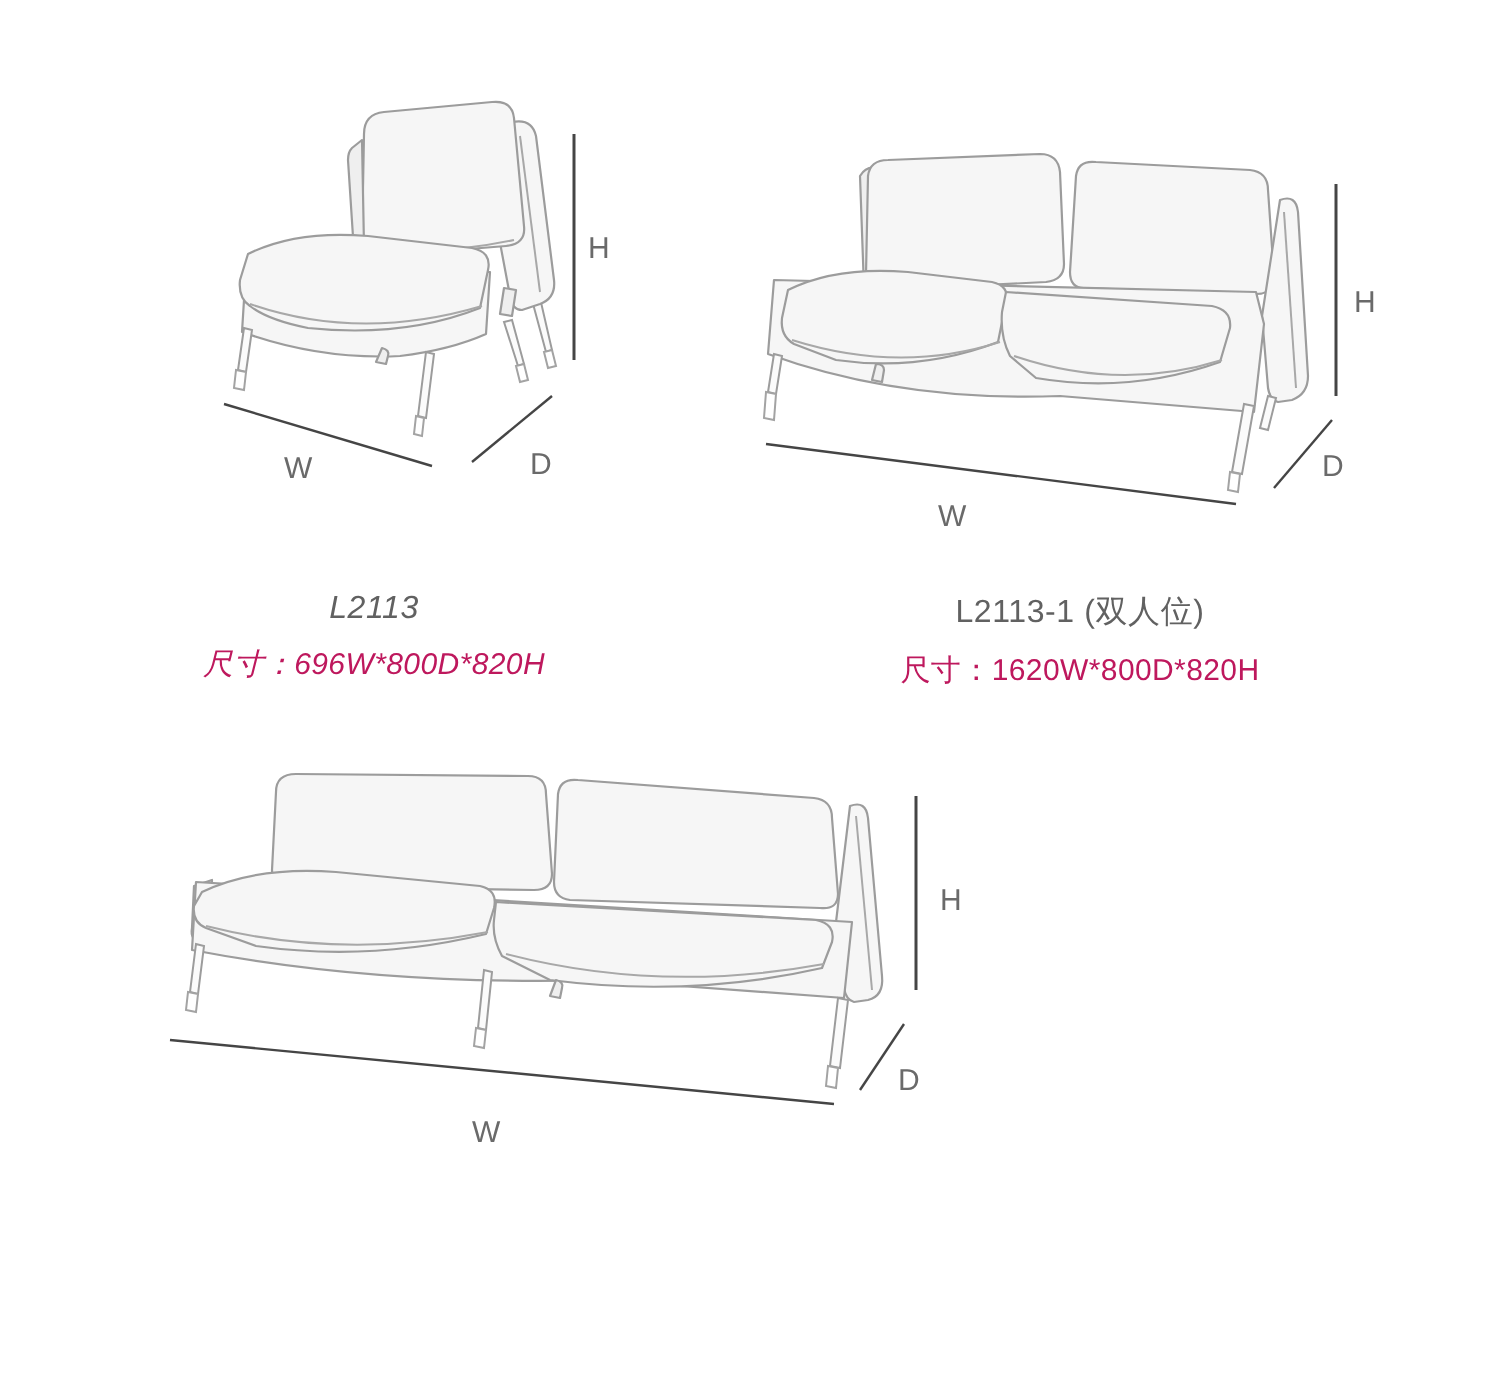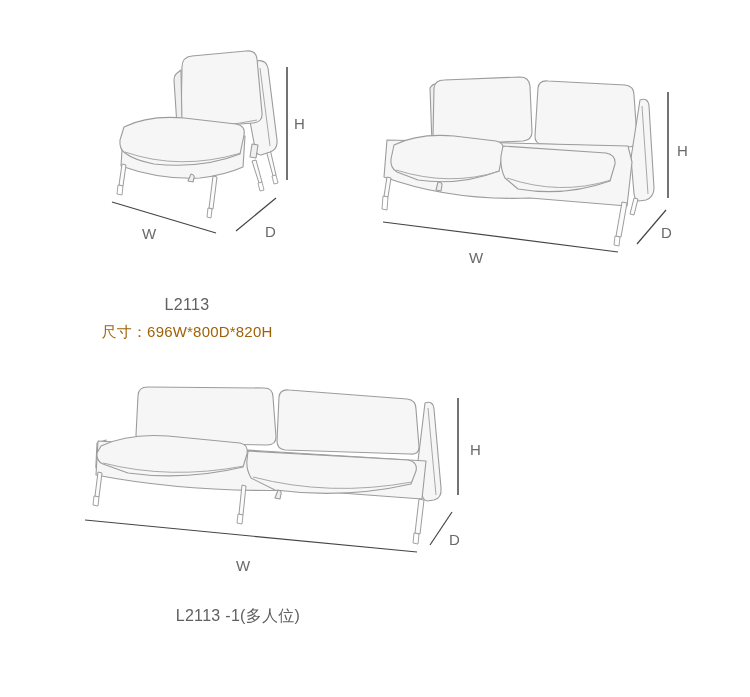--- a/index.html
+++ b/index.html
@@ -1,21 +1,21 @@
 <!DOCTYPE html>
 <html><head>
 <meta charset="utf-8">
 <style>
   * { margin:0; padding:0; box-sizing:border-box; }
   html, body { background:#ffffff; font-family:"Liberation Sans","DejaVu Sans",sans-serif; }
   .sheet { position:relative; width:750px; height:697px; background:#ffffff; overflow:hidden; }
   .art { position:absolute; }
   .caption { position:absolute; width:280px; text-align:center; color:#616161; }
   .caption .model { font-size:16px; letter-spacing:0.3px; }
-  .caption .size  { font-size:15px; margin-top:9px; color:#a16207; letter-spacing:0.2px; }
+  .caption .size  { font-size:15px; margin-top:9px; color:#be185d; letter-spacing:0.2px; }
   .sketch { stroke:#9c9c9c; fill:#f6f6f6; stroke-width:1.1; stroke-linejoin:round; stroke-linecap:round; }
   .shade  { fill:#efefef; }
   .seam   { fill:none; stroke:#a8a8a8; stroke-width:1; }
   .leg    { fill:#fbfbfb; stroke:#9c9c9c; stroke-width:1; }
   .foot   { fill:#ffffff; stroke:#a3a3a3; stroke-width:1; }
   .dim    { stroke:#454545; stroke-width:1.5; fill:none; }
   .dimw   { stroke:#454545; stroke-width:1.2; fill:none; }
   .dimlabel { fill:#6a6a6a; font-size:15px; font-family:"Liberation Sans","DejaVu Sans",sans-serif; }
 </style>
 </head>
@@ -128,23 +128,26 @@
     <g>
       <line class="dim" x1="388" y1="30" x2="388" y2="127"></line>
       <text class="dimlabel" x="400" y="87">H</text>
       <line class="dimw" x1="15" y1="152" x2="347" y2="184"></line>
       <text class="dimlabel" x="166" y="203">W</text>
       <line class="dimw" x1="360" y1="177" x2="382" y2="144"></line>
       <text class="dimlabel" x="379" y="177">D</text>
     </g>
   </svg>
 
-  <div class="caption" style="left:47px; top:296px;">
+  <div class="caption" style="left:47px; top:296px;font-style:italic;">
     <div class="model">L2113</div>
     <div class="size">尺寸：696W*800D*820H</div>
   </div>
 
+  <div class="caption" style="left:400px; top:296px;">
+    <div class="model">L2113-1 (双人位)</div>
+    <div class="size">尺寸：1620W*800D*820H</div>
+  </div>
 
   <div class="caption" style="left:98px; top:606px;">
-    <div class="model">L2113 -1(多人位)</div>
   </div>
 
 </div>
 
 </body></html>

